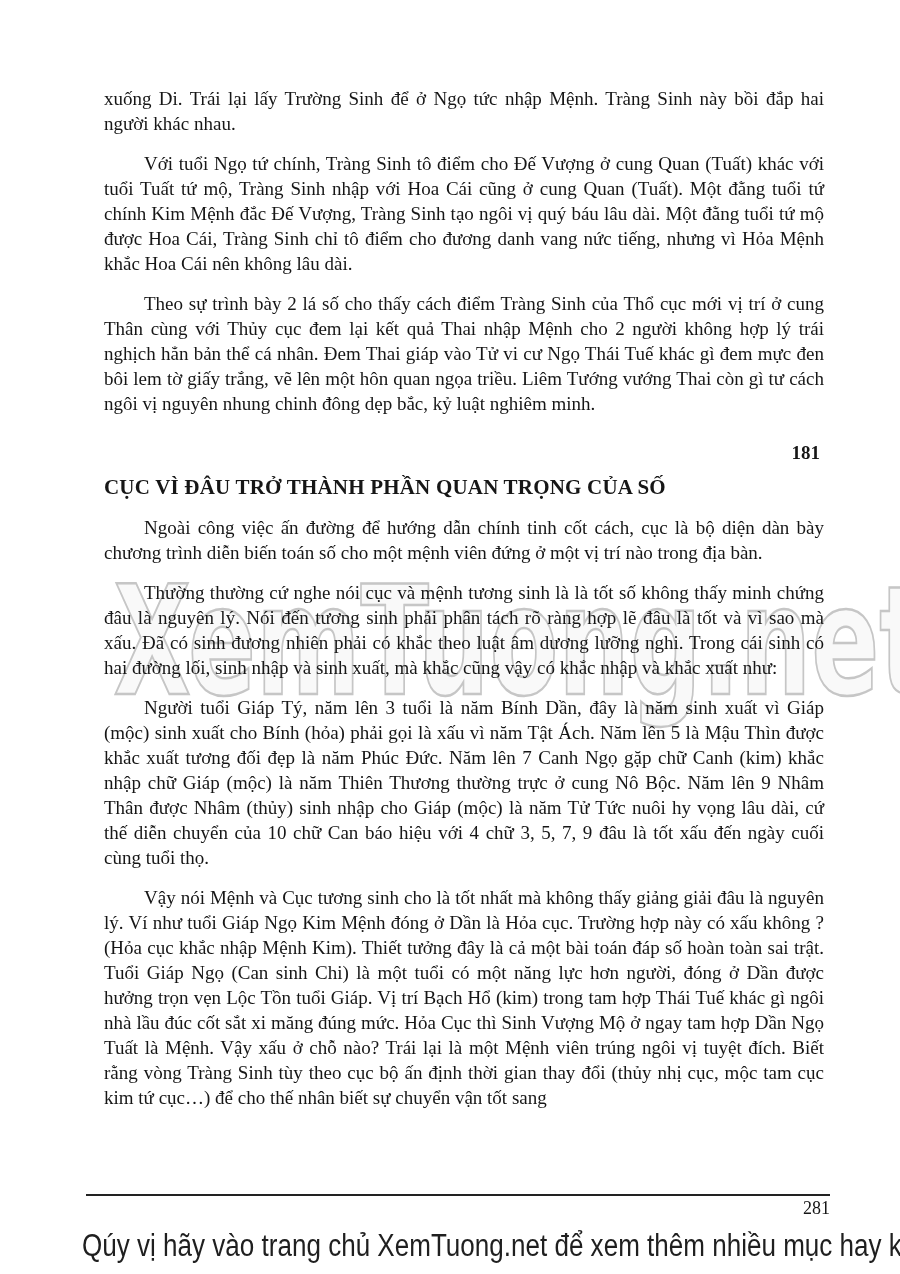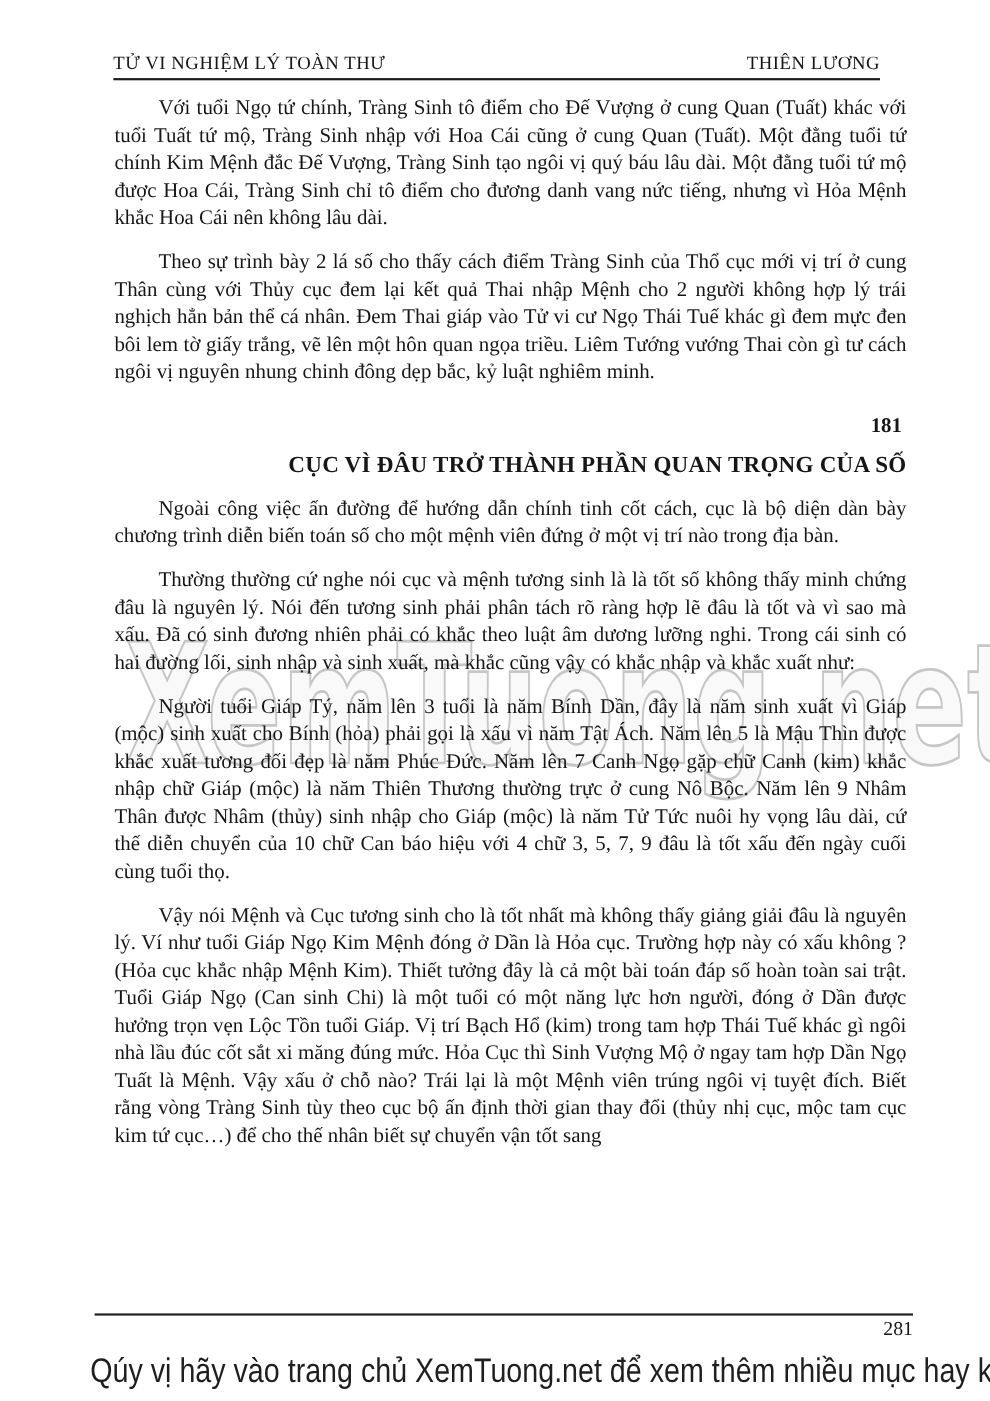--- a/index.html
+++ b/index.html
@@ -37,21 +37,21 @@
     font-size:19px;line-height:25px;text-align:justify;
     z-index:1;
   }
   .content p{margin:0 0 15px 0;text-indent:40px;}
   .content p.noindent{text-indent:0;}
   .pagenum-inline{
     text-align:right;font-weight:bold;font-size:19px;
     margin:24px 4px 10px 0;
   }
   .section-heading{
-    text-align:right;font-weight:bold;font-size:21px;
+    text-align:left;font-weight:bold;font-size:21px;
     letter-spacing:.2px;margin:0 0 30px 0;text-indent:0 !important;
   }
   
   .page-bottom{
     position:absolute;left:86px;right:70px;top:1194px;
     border-top:2px solid #222;z-index:2;background:transparent;
     text-align:right;font-size:18px;padding-top:2px;
   }
   
   .footer{
@@ -67,27 +67,24 @@
     line-height:48px;
   }
 </style>
 </head>
 <body>
 
 <div class="page">
 
   <div class="watermark">XemTuong.net</div>
 
-  <div class="header">
-    <span class="ht">TỬ VI NGHIỆM LÝ TOÀN THƯ</span>
-    <span class="ht">THIÊN LƯƠNG</span>
-  </div>
 
   <div class="content">
 
+    <p class="noindent">xuống Di. Trái lại lấy Trường Sinh để ở Ngọ tức nhập Mệnh. Tràng Sinh này bồi đắp hai người khác nhau.</p>
     <p>Với tuổi Ngọ tứ chính, Tràng Sinh tô điểm cho Đế Vượng ở cung Quan (Tuất) khác với tuổi Tuất tứ mộ, Tràng Sinh nhập với Hoa Cái cũng ở cung Quan (Tuất). Một đằng tuổi tứ chính Kim Mệnh đắc Đế Vượng, Tràng Sinh tạo ngôi vị quý báu lâu dài. Một đằng tuổi tứ mộ được Hoa Cái, Tràng Sinh chỉ tô điểm cho đương danh vang nức tiếng, nhưng vì Hỏa Mệnh khắc Hoa Cái nên không lâu dài.</p>
     <p>Theo sự trình bày 2 lá số cho thấy cách điểm Tràng Sinh của Thổ cục mới vị trí ở cung Thân cùng với Thủy cục đem lại kết quả Thai nhập Mệnh cho 2 người không hợp lý trái nghịch hẳn bản thể cá nhân. Đem Thai giáp vào Tử vi cư Ngọ Thái Tuế khác gì đem mực đen bôi lem tờ giấy trắng, vẽ lên một hôn quan ngọa triều. Liêm Tướng vướng Thai còn gì tư cách ngôi vị nguyên nhung chinh đông dẹp bắc, kỷ luật nghiêm minh.</p>
 
     <div class="pagenum-inline">181</div>
 
     <p class="section-heading">CỤC VÌ ĐÂU TRỞ THÀNH PHẦN QUAN TRỌNG CỦA SỐ</p>
 
     <p>Ngoài công việc ấn đường để hướng dẫn chính tinh cốt cách, cục là bộ diện dàn bày chương trình diễn biến toán số cho một mệnh viên đứng ở một vị trí nào trong địa bàn.</p>
     <p>Thường thường cứ nghe nói cục và mệnh tương sinh là là tốt số không thấy minh chứng đâu là nguyên lý. Nói đến tương sinh phải phân tách rõ ràng hợp lẽ đâu là tốt và vì sao mà xấu. Đã có sinh đương nhiên phải có khắc theo luật âm dương lưỡng nghi. Trong cái sinh có hai đường lối, sinh nhập và sinh xuất, mà khắc cũng vậy có khắc nhập và khắc xuất như:</p>
     <p>Người tuổi Giáp Tý, năm lên 3 tuổi là năm Bính Dần, đây là năm sinh xuất vì Giáp (mộc) sinh xuất cho Bính (hỏa) phải gọi là xấu vì năm Tật Ách. Năm lên 5 là Mậu Thìn được khắc xuất tương đối đẹp là năm Phúc Đức. Năm lên 7 Canh Ngọ gặp chữ Canh (kim) khắc nhập chữ Giáp (mộc) là năm Thiên Thương thường trực ở cung Nô Bộc. Năm lên 9 Nhâm Thân được Nhâm (thủy) sinh nhập cho Giáp (mộc) là năm Tử Tức nuôi hy vọng lâu dài, cứ thế diễn chuyển của 10 chữ Can báo hiệu với 4 chữ 3, 5, 7, 9 đâu là tốt xấu đến ngày cuối cùng tuổi thọ.</p>

